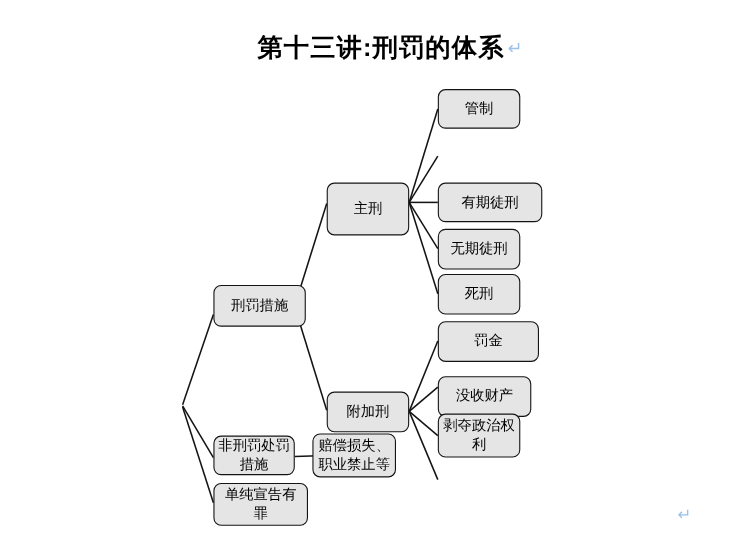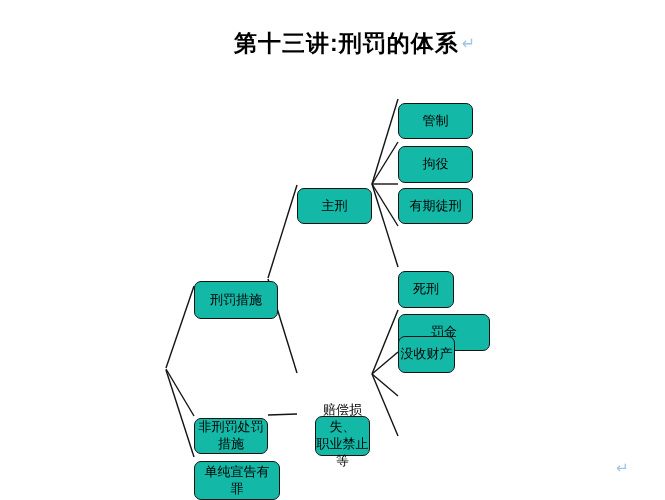--- a/index.html
+++ b/index.html
@@ -11,24 +11,24 @@
     position:absolute;left:234px;top:28px;height:30px;
     display:flex;align-items:center;white-space:nowrap;
     font-size:23px;font-weight:bold;letter-spacing:1px;color:#000;
   }
   .ret{
     color:#9dc3e8;font-weight:normal;font-size:16px;margin-left:3px;
     font-family:"DejaVu Sans",sans-serif;
   }
   .connectors{position:absolute;left:0;top:0;}
   .node{
-    position:absolute;box-sizing:border-box;background:#14b8a6;
+    position:absolute;box-sizing:border-box;background:#e5e5e5;
     border:1.5px solid #141414;border-radius:7px;
     display:flex;align-items:center;justify-content:center;
-    text-align:center;font-size:13px;line-height:1.3;margin-top:22px;
+    text-align:center;font-size:13px;line-height:1.3;
   }
   .node span{white-space:pre-line;}
   .footer-ret{
     position:absolute;left:616px;top:459px;margin:0;
     font-size:15px;color:#9dc3e8;font-family:"DejaVu Sans",sans-serif;
   }
 </style>
 </head>
 <body>
 
@@ -70,42 +70,49 @@
   </div>
   <div class="node" style="left:194px;top:396px;width:74px;height:36px">
     <span>非刑罚处罚
 措施</span>
   </div>
   <div class="node" style="left:194px;top:439px;width:86px;height:39px">
     <span>单纯宣告有
 罪</span>
   </div>
 
-  <div class="node" style="left:297px;top:166px;width:75px;height:36px">
+  <div class="node" style="left:297px;top:166px;width:75px;height:48px">
     <span>主刑</span>
   </div>
-  <div class="node" style="left:315px;top:394px;width:55px;height:40px">
+  <div class="node" style="left:297px;top:356px;width:75px;height:37px">
+    <span>附加刑</span>
+  </div>
+  <div class="node" style="left:284px;top:394px;width:76px;height:40px">
     <span>赔偿损失、
 职业禁止等</span>
   </div>
 
   <div class="node" style="left:398px;top:81px;width:75px;height:36px">
     <span>管制</span>
   </div>
-  <div class="node" style="left:398px;top:124px;width:75px;height:37px">
-    <span>拘役</span>
-  </div>
-  <div class="node" style="left:398px;top:166px;width:75px;height:36px">
+  <div class="node" style="left:398px;top:166px;width:95px;height:36px">
     <span>有期徒刑</span>
   </div>
-  <div class="node" style="left:398px;top:249px;width:56px;height:37px">
+  <div class="node" style="left:398px;top:208px;width:75px;height:37px">
+    <span>无期徒刑</span>
+  </div>
+  <div class="node" style="left:398px;top:249px;width:75px;height:37px">
     <span>死刑</span>
   </div>
 
   <div class="node" style="left:398px;top:292px;width:92px;height:37px">
     <span>罚金</span>
   </div>
-  <div class="node" style="left:398px;top:314px;width:57px;height:37px">
+  <div class="node" style="left:398px;top:342px;width:85px;height:37px">
     <span>没收财产</span>
+  </div>
+  <div class="node" style="left:398px;top:376px;width:75px;height:40px">
+    <span>剥夺政治权
+利</span>
   </div>
 
   <span class="footer-ret">↵</span>
 </div>
 
 </body></html>

